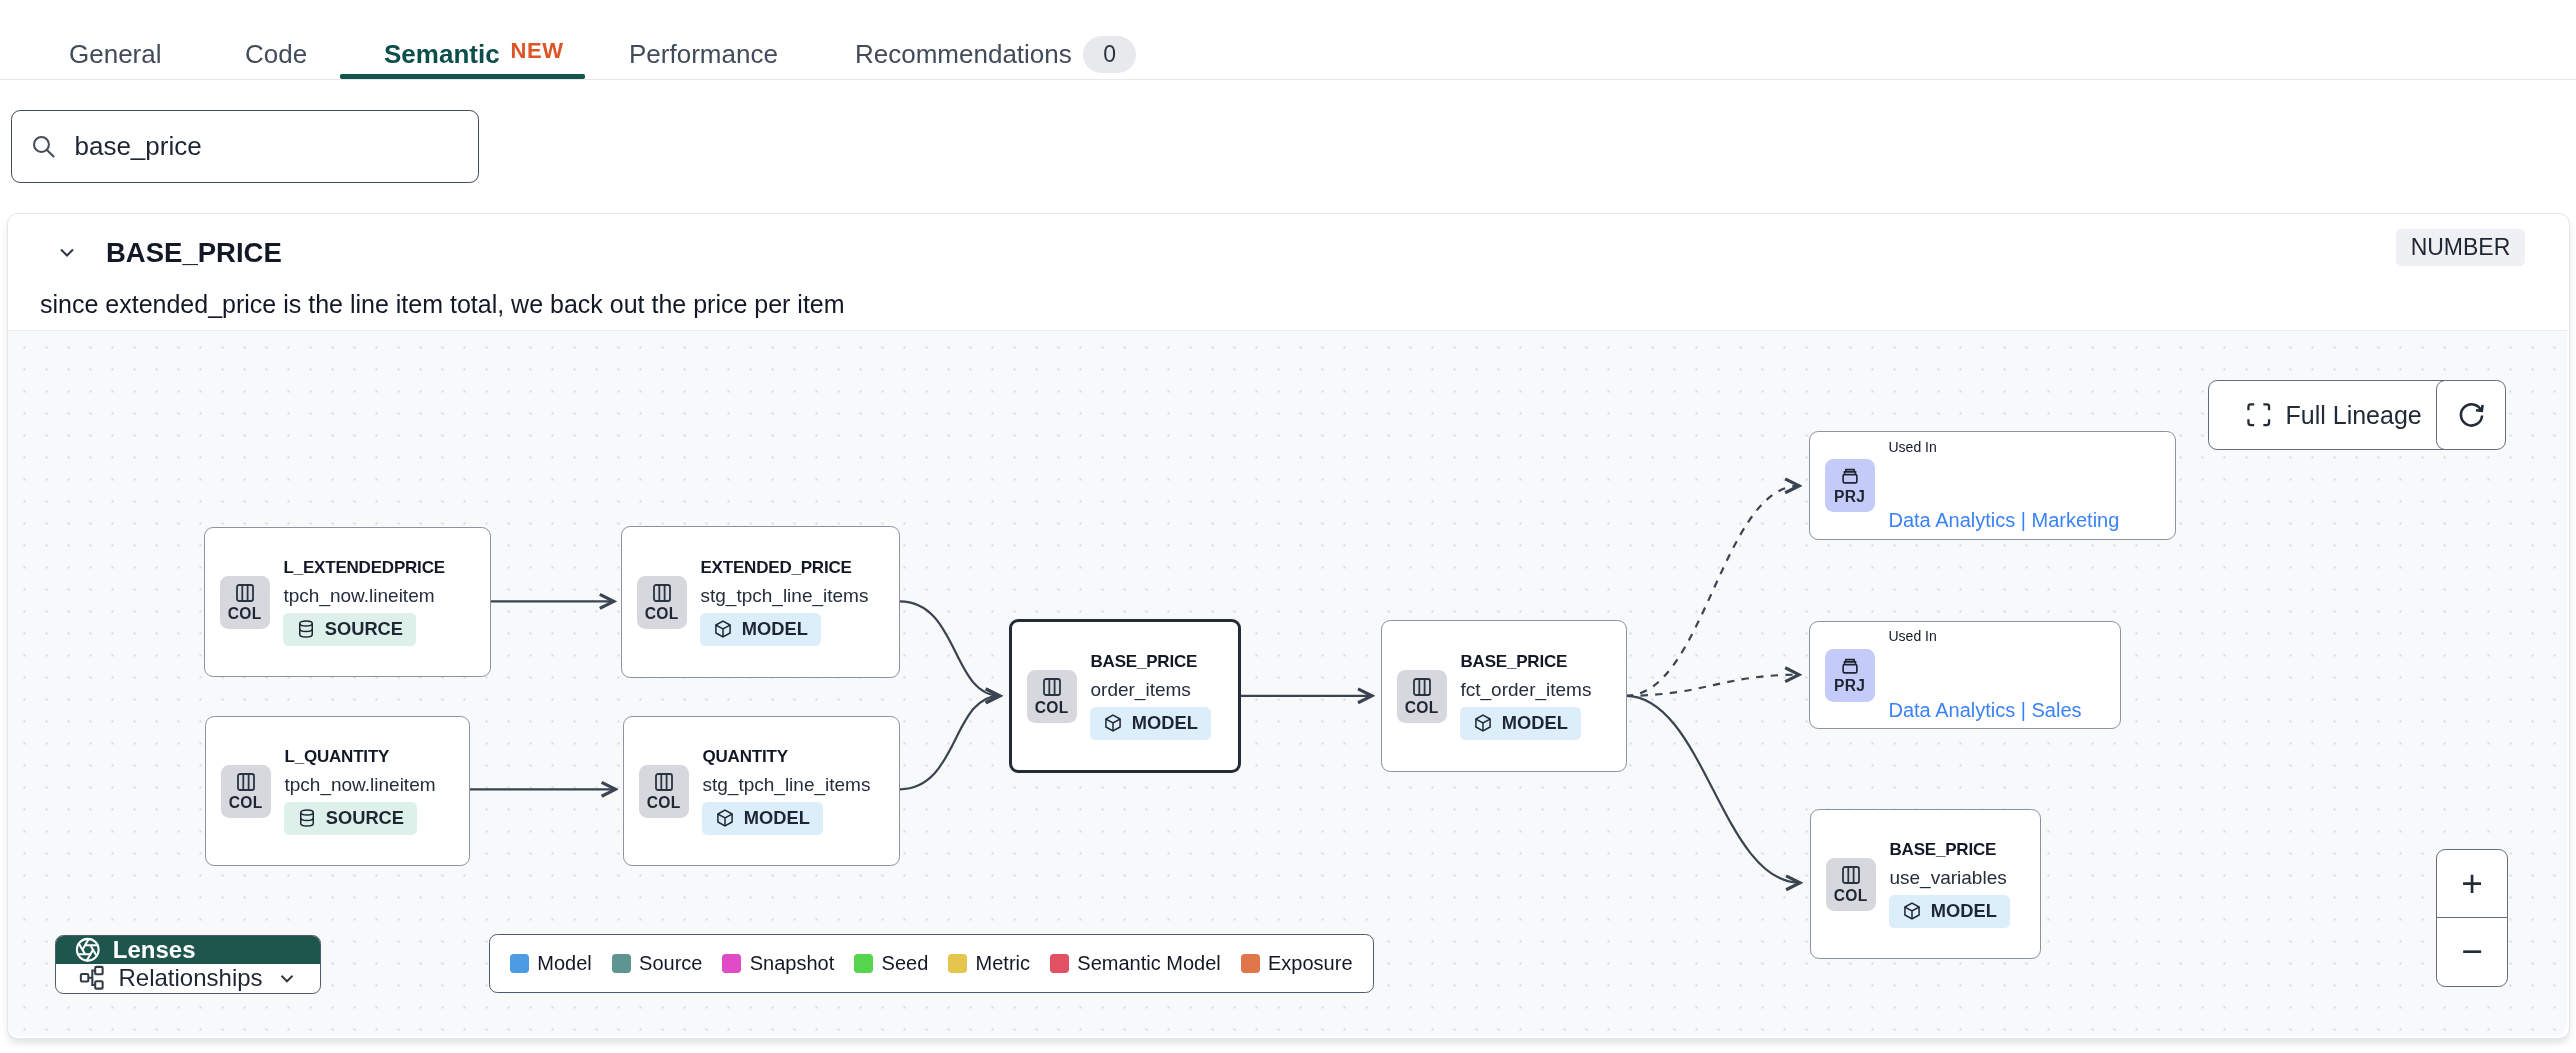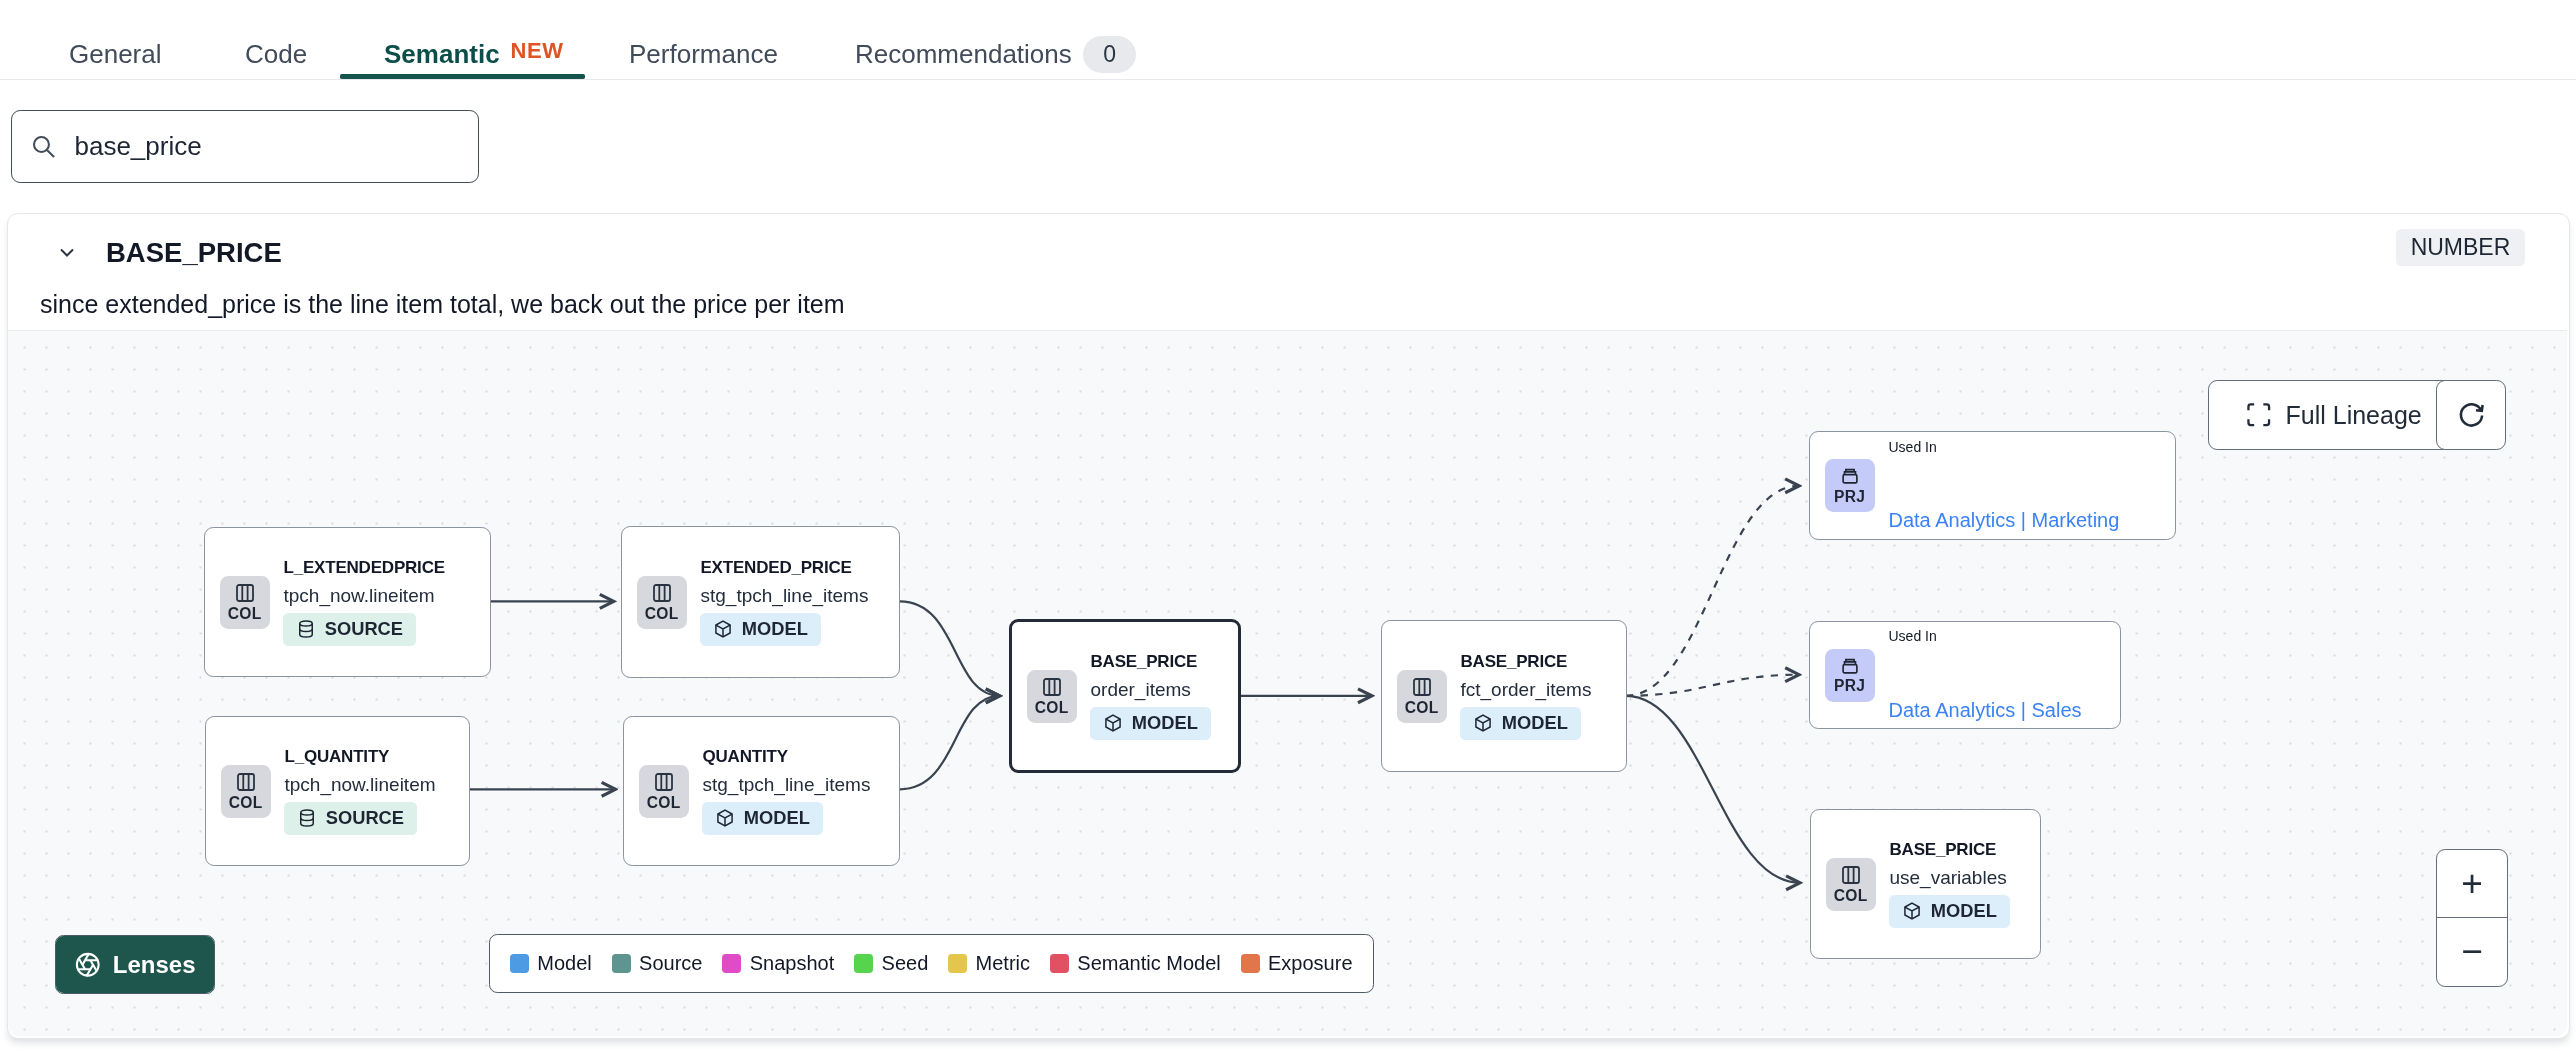--- a/index.html
+++ b/index.html
@@ -64,21 +64,21 @@
      justify-content:center;box-sizing:border-box;cursor:pointer;color:#222b38;}
   .full-lineage{position:absolute;left:2208px;top:380px;height:70px;padding:0 36px;gap:13px;font-size:25px;}
   .refresh-btn{position:absolute;left:2436px;top:380px;width:70px;height:70px;}
   .zoomstack{position:absolute;left:2436px;top:849px;width:72px;border:1.8px solid #636d79;border-radius:9.2px;
      background:#fff;box-sizing:border-box;}
   .zoombtn{width:100%;height:68px;display:flex;align-items:center;justify-content:center;font-size:37px;
      color:#222b38;cursor:pointer;box-sizing:border-box;}
   .zoombtn.first{border-bottom:1.8px solid #636d79;}
 
   .lens-group{position:absolute;left:55px;top:935px;height:57px;display:inline-flex;border:1.8px solid #4f5a66;
-     border-radius:8.3px;overflow:hidden;background:#fff;}
+     border-radius:8.3px;overflow:hidden;background:#fff;flex-direction:column;}
   .lens-seg{display:flex;align-items:center;gap:11px;padding:0 18.3px;background:#1e564e;color:#fff;
      font-size:24px;font-weight:600;cursor:pointer;}
   .rel-seg{display:flex;align-items:center;gap:13px;padding:0 22px;color:#1e2633;font-size:24px;cursor:pointer;}
 
   .legend{position:absolute;left:489px;top:934px;height:57px;display:inline-flex;align-items:center;gap:20px;
      padding:0 20px;background:#fff;border:1.8px solid #4f5a66;border-radius:8.3px;}
   .legend-item{display:flex;align-items:center;gap:8.3px;font-size:20px;color:#121826;white-space:nowrap;}
   .swatch{width:19px;height:19px;border-radius:3.7px;flex:0 0 auto;}
 </style>
 </head>
@@ -358,20 +358,32 @@
           <circle cx="12" cy="12" r="9.5"></circle>
           <line x1="14.31" y1="8" x2="20.05" y2="17.94"></line>
           <line x1="9.69" y1="8" x2="21.17" y2="8"></line>
           <line x1="7.38" y1="12" x2="13.12" y2="2.06"></line>
           <line x1="9.69" y1="16" x2="3.95" y2="6.06"></line>
           <line x1="14.31" y1="16" x2="2.83" y2="16"></line>
           <line x1="16.62" y1="12" x2="10.88" y2="21.94"></line>
         </svg>
       <span>Lenses</span>
     </div>
+    <div class="rel-seg">
+      <svg width="27.5" height="27.5" viewBox="0 0 24 24" fill="none" stroke="#333b47" stroke-width="1.8">
+          <rect x="2.5" y="8.75" width="6.5" height="6.5" rx="1"></rect>
+          <rect x="15" y="2.5" width="6.5" height="6.5" rx="1"></rect>
+          <rect x="15" y="15" width="6.5" height="6.5" rx="1"></rect>
+          <path d="M9 12 h3.5 M12.5 12 V5.75 H15 M12.5 12 V18.25 H15"></path>
+        </svg>
+      <span>Relationships</span>
+      <svg width="22" height="22" viewBox="0 0 24 24" fill="none" stroke="#333b47" stroke-width="2.2">
+          <polyline points="6,9.5 12,15.5 18,9.5"></polyline>
+        </svg>
+    </div>
   </div>
 
   <div class="legend">
     <div class="legend-item">
       <span class="swatch" style="background-color: rgb(77, 155, 226);"></span>
       <span>Model</span>
     </div>
     <div class="legend-item">
       <span class="swatch" style="background-color: rgb(95, 149, 144);"></span>
       <span>Source</span>

